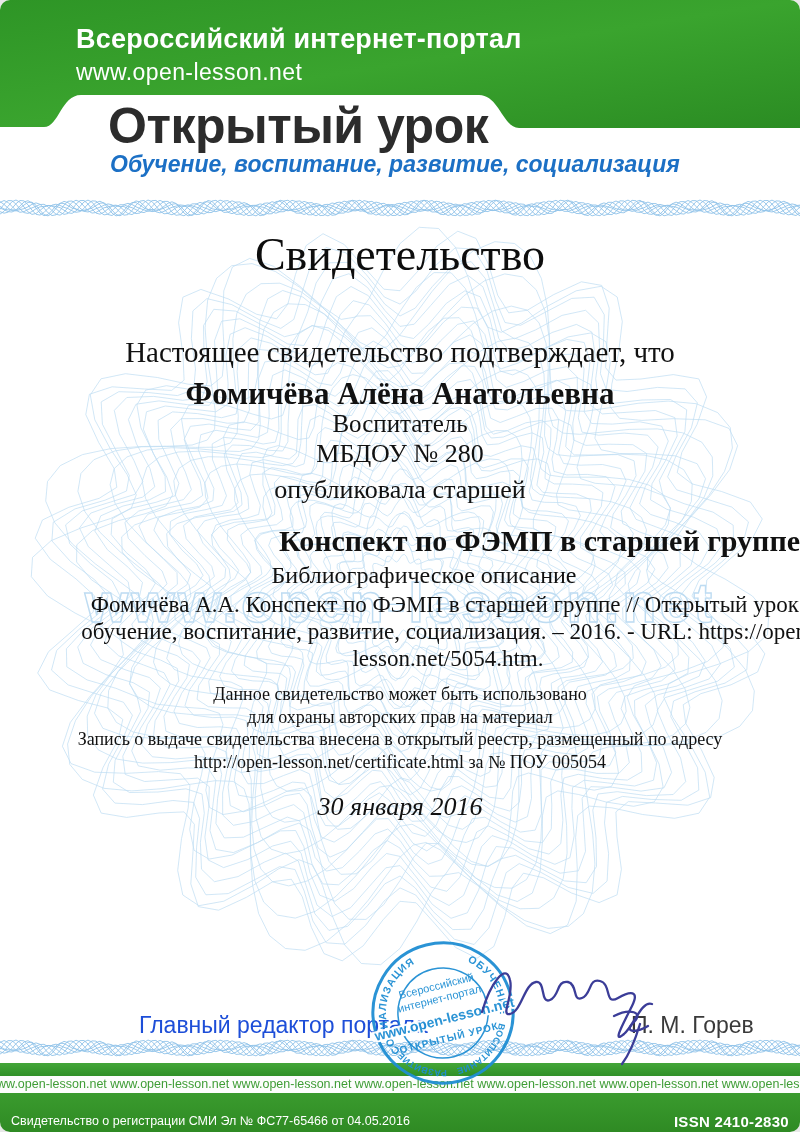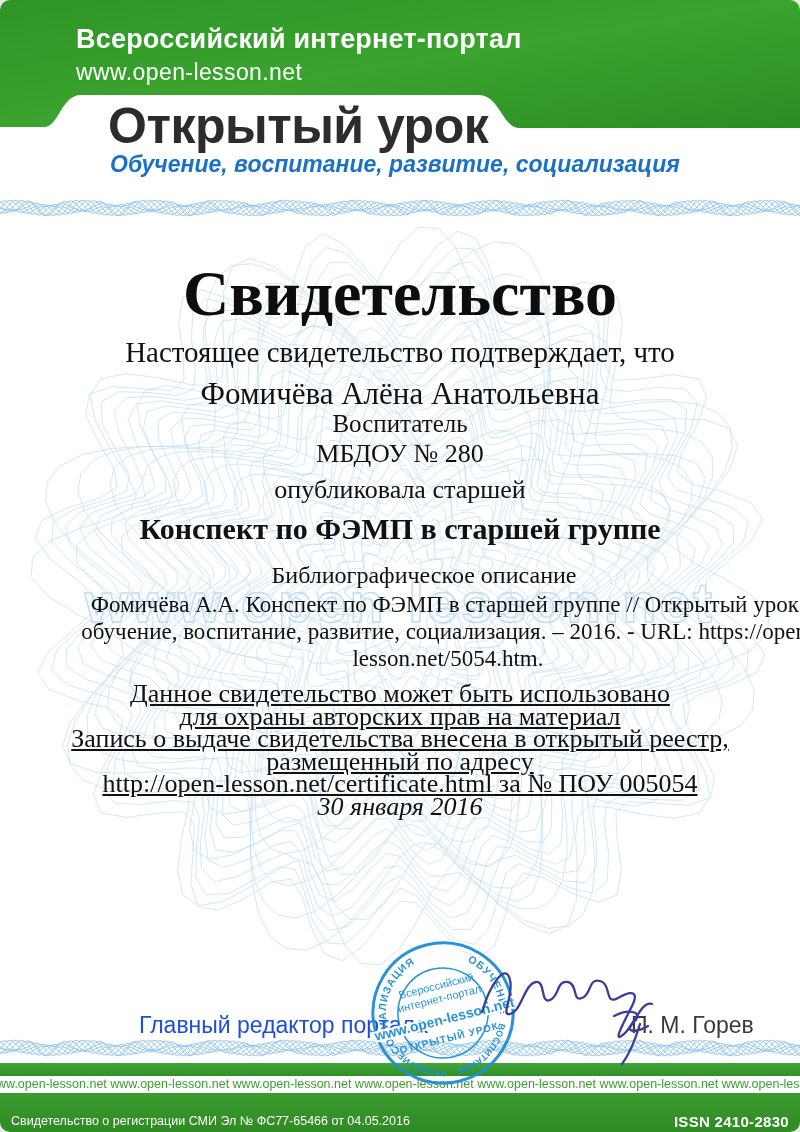--- a/index.html
+++ b/index.html
@@ -22,30 +22,30 @@
     font-family:"Liberation Sans",sans-serif;font-style:italic;font-weight:700;font-size:23px;}
   
   .band-top{left:0;top:194px;z-index:1;}
   .band-bottom{left:0;top:1034px;z-index:1;}
   .rosette{left:15px;top:222px;z-index:1;}
   .watermark{top:570px;z-index:1;
     font-family:"Liberation Sans",sans-serif;font-weight:700;font-size:56px;letter-spacing:3px;
     color:rgba(255,255,255,0);-webkit-text-stroke:1.4px #bedcf2;white-space:nowrap;}
   
   .cert{z-index:2;}
-  .cert-title{top:257px;font-weight:700;font-size:64px;color:#0d0d0d;}
+  .cert-title{top:228px;font-weight:400;font-size:46px;color:#0d0d0d;}
   .confirm-line{top:336px;font-size:29px;text-align:center;}
-  .recipient-name{top:376px;font-weight:400;font-size:31px;}
+  .recipient-name{top:376px;font-weight:700;font-size:31px;}
   .recipient-position{top:410px;font-size:25px;}
   .recipient-org{top:439px;font-size:26px;}
   .action-line{top:475px;font-size:26px;}
-  .work-title{top:512px;font-weight:700;font-size:30px;}
+  .work-title{top:524px;font-weight:700;font-size:30px;text-align:right;}
   .biblio-label{top:562px;font-size:24px;padding-left:24px;}
   .biblio-block{top:591px;font-weight:400;font-size:23px;line-height:27px;padding-left:48px;}
-  .notes-block{top:683px;font-size:26px;line-height:22.5px;text-decoration:underline;}
+  .notes-block{top:683px;font-size:18px;line-height:22.5px;}
   .cert-date{top:792px;font-style:italic;font-size:26px;}
   
   .editor-label{left:103px;top:1012px;z-index:2;color:#1d4ed8;
     font-family:"Liberation Sans",sans-serif;font-size:23px;margin-left:36px;}
   .signer-name{left:599px;top:1012px;z-index:2;color:#3a3a3a;
     font-family:"Liberation Sans",sans-serif;font-size:23px;margin-left:32px;}
   .stamp-svg{left:358px;top:925px;z-index:6;opacity:.95;}
   .signature-svg{left:472px;top:928px;z-index:7;}
   
   .footer-bar-thin{left:0;top:1063px;width:800px;height:13px;z-index:2;

